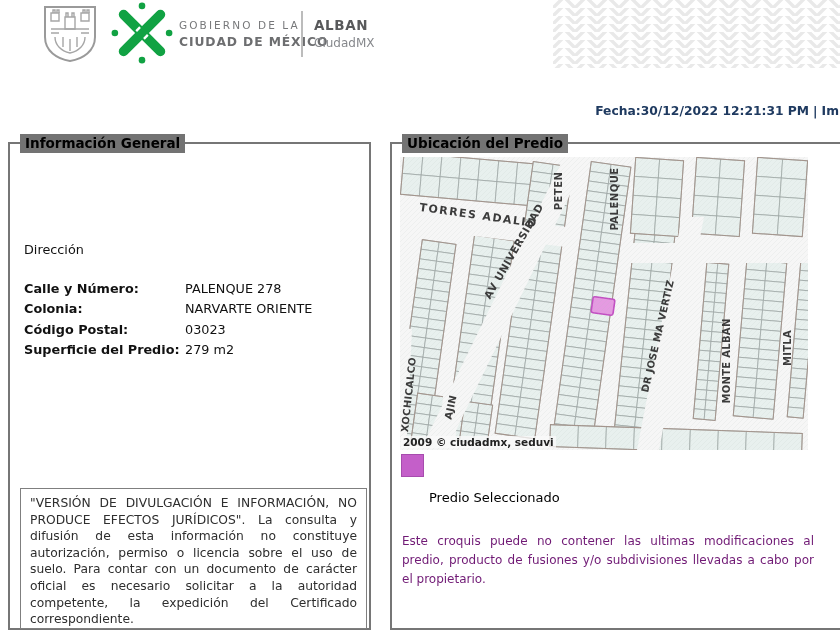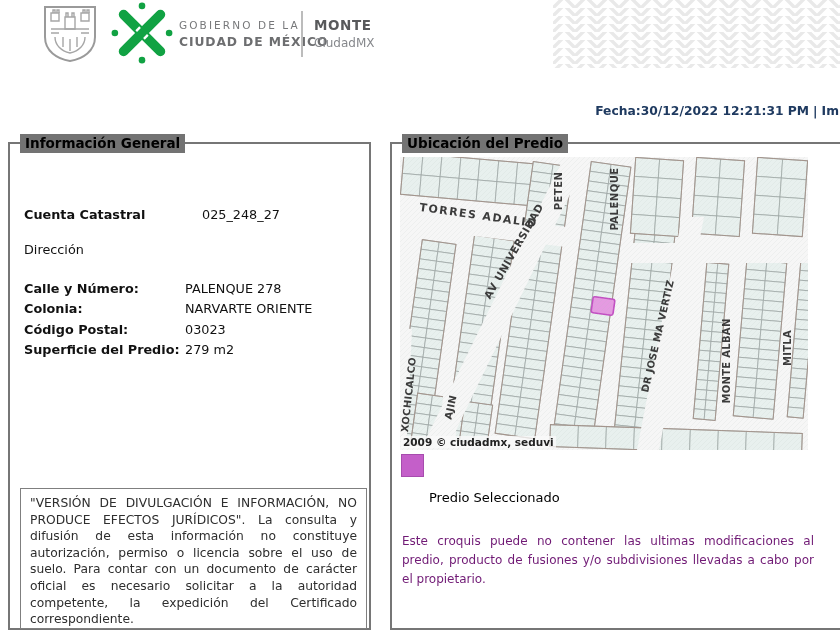--- a/index.html
+++ b/index.html
@@ -94,21 +94,21 @@
   </svg>
 
   <div class="abs org-text">
     <div class="org-l1">GOBIERNO DE LA</div>
     <div class="org-l2">CIUDAD DE MÉXICO</div>
   </div>
 
   <div class="abs hdr-divider"></div>
 
   <div class="abs agency-text">
-    <div class="agency">MONTE</div>
+    <div class="agency">ALBAN</div>
     <div class="agency-sub">CiudadMX</div>
   </div>
 
   <div class="abs herringbone">
     <svg width="295" height="68">
       <defs>
         <pattern id="hb" width="22" height="8" patternUnits="userSpaceOnUse">
           <path d="M0,8 L11,-3 M11,-3 L22,8" stroke="#e9e9e9" stroke-width="3.4" fill="none"></path>
         </pattern>
       </defs>
@@ -117,23 +117,20 @@
   </div>
 </div>
 
 <div class="abs fecha">
   <span>Fecha:30/12/2022 12:21:31 PM</span><span class="sep">|</span><a href="#">Im</a>
 </div>
 
 <div class="panel panel-left">
   <span class="panel-legend">Información General</span>
 
-  <div class="abs cuenta-row">
-    <span class="lb">Cuenta Catastral</span><span class="val">025_248_27</span>
-  </div>
 
   <div class="abs direccion">Dirección</div>
 
   <div class="abs addr-rows">
     <div>
       <span class="lb">Calle y Número:</span><span class="val">PALENQUE 278</span>
     </div>
     <div>
       <span class="lb">Colonia:</span><span class="val">NARVARTE ORIENTE</span>
     </div>

